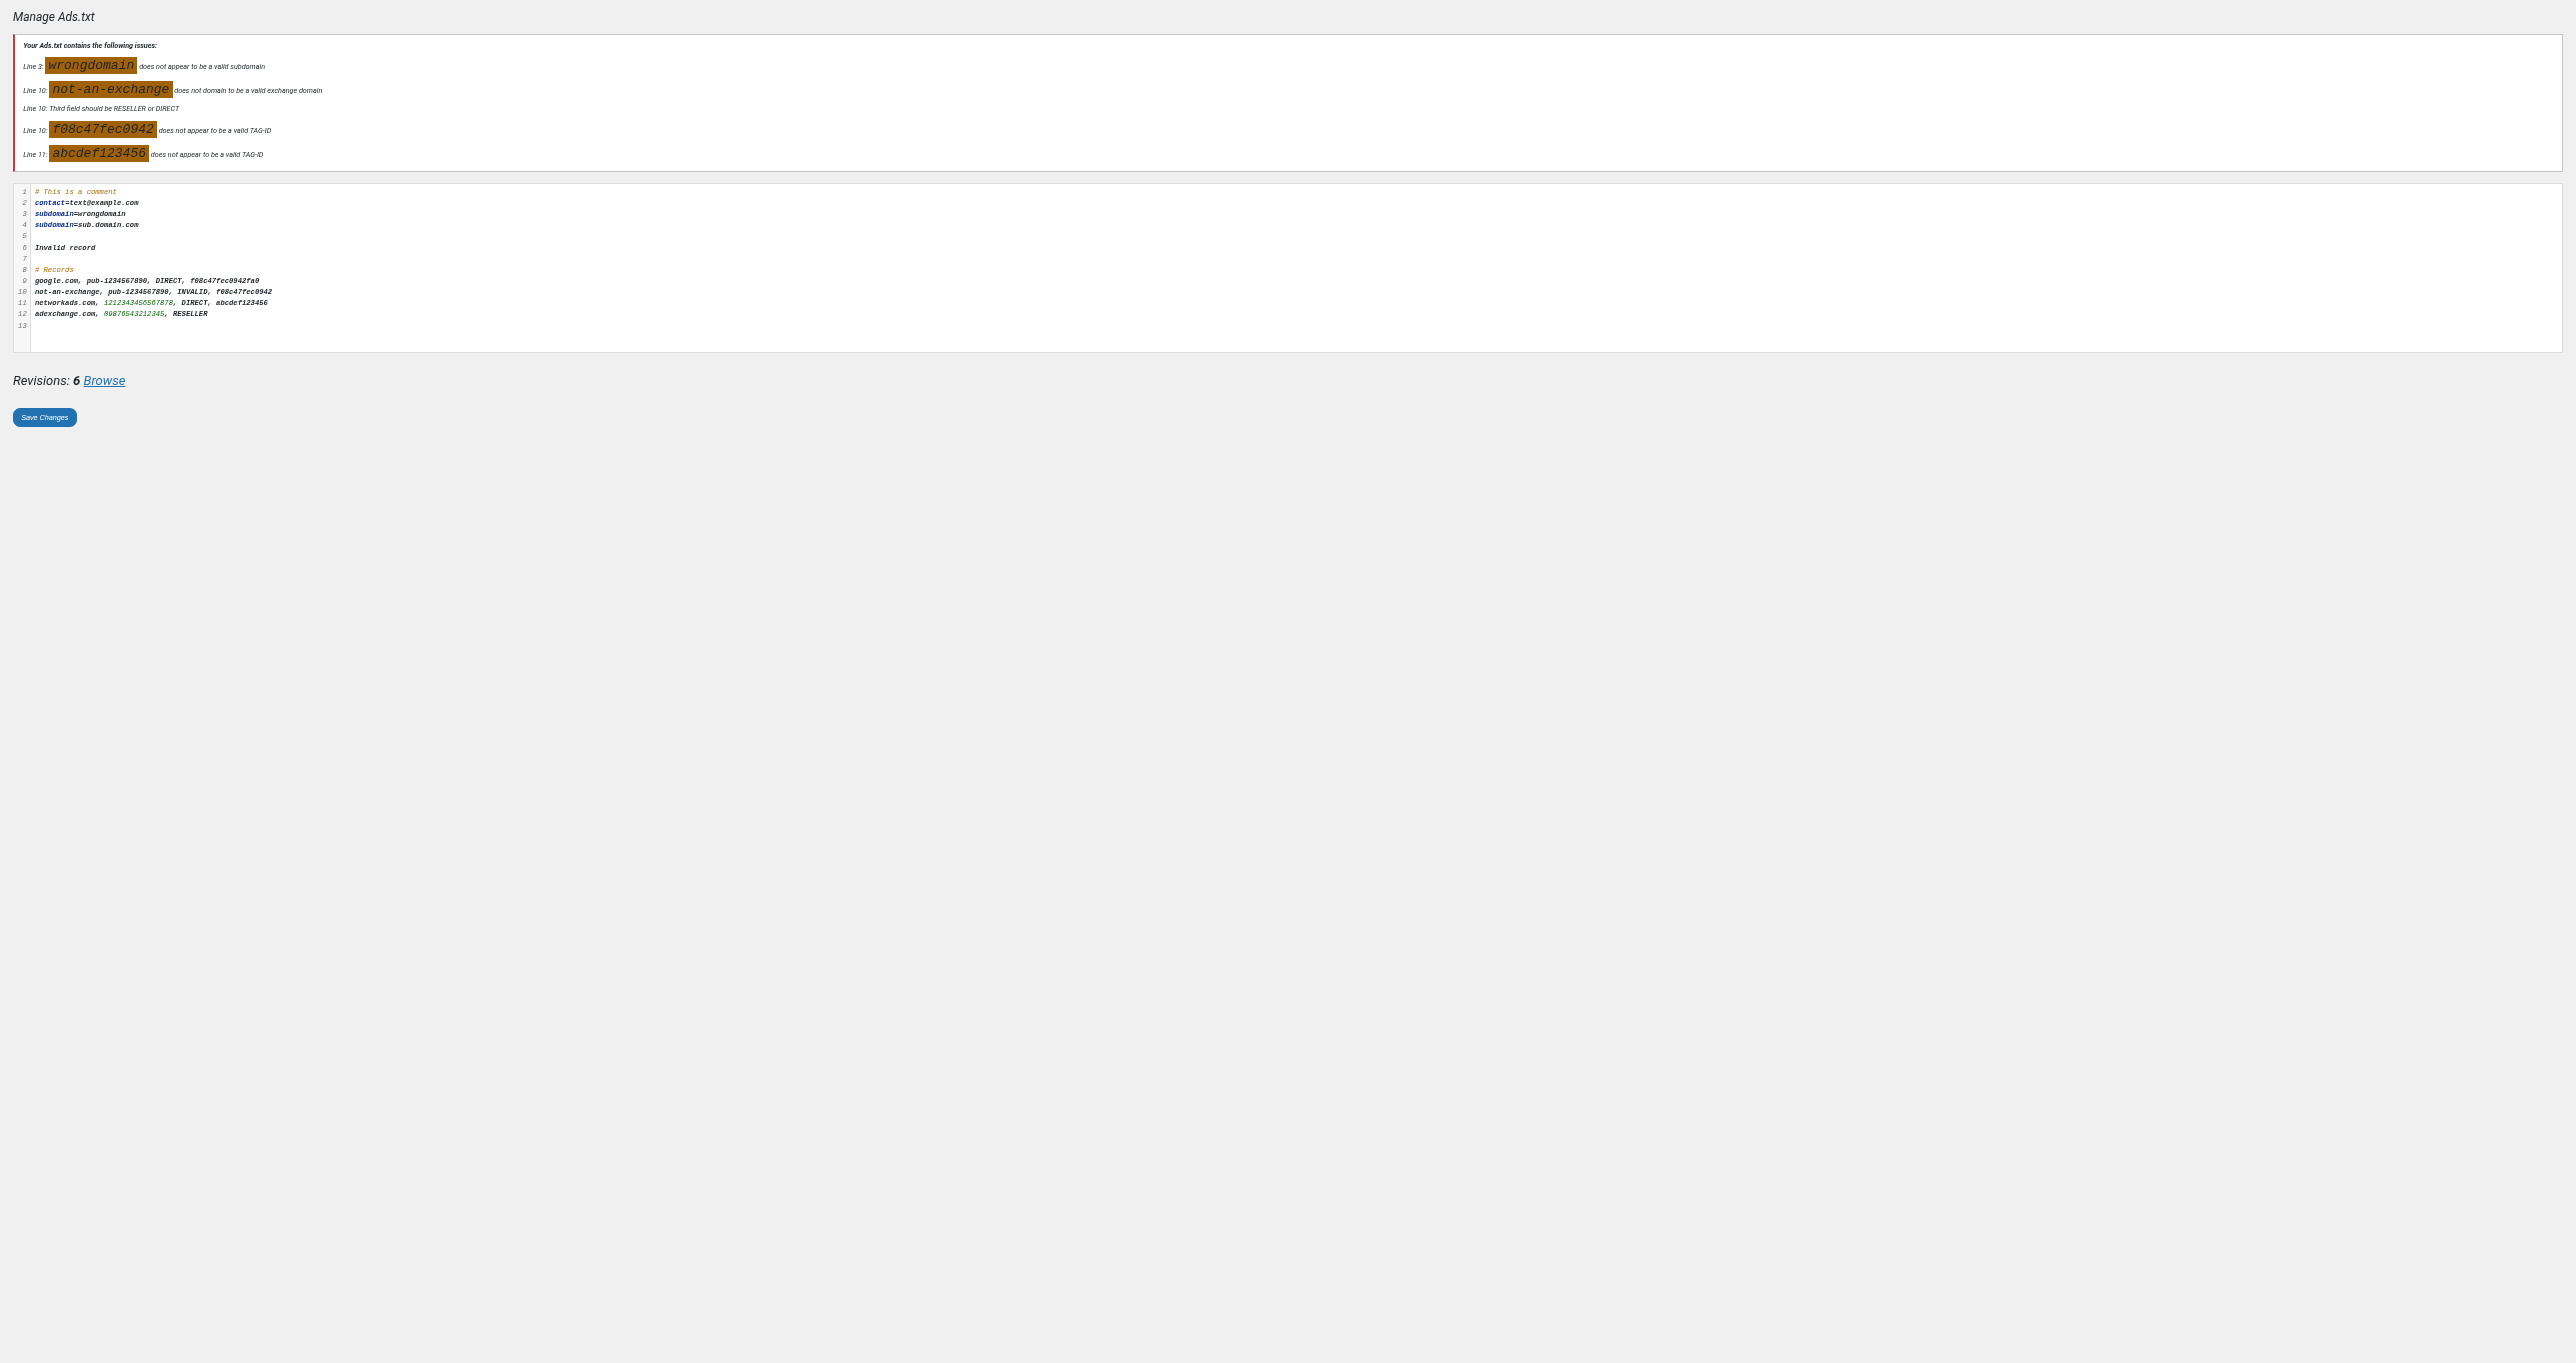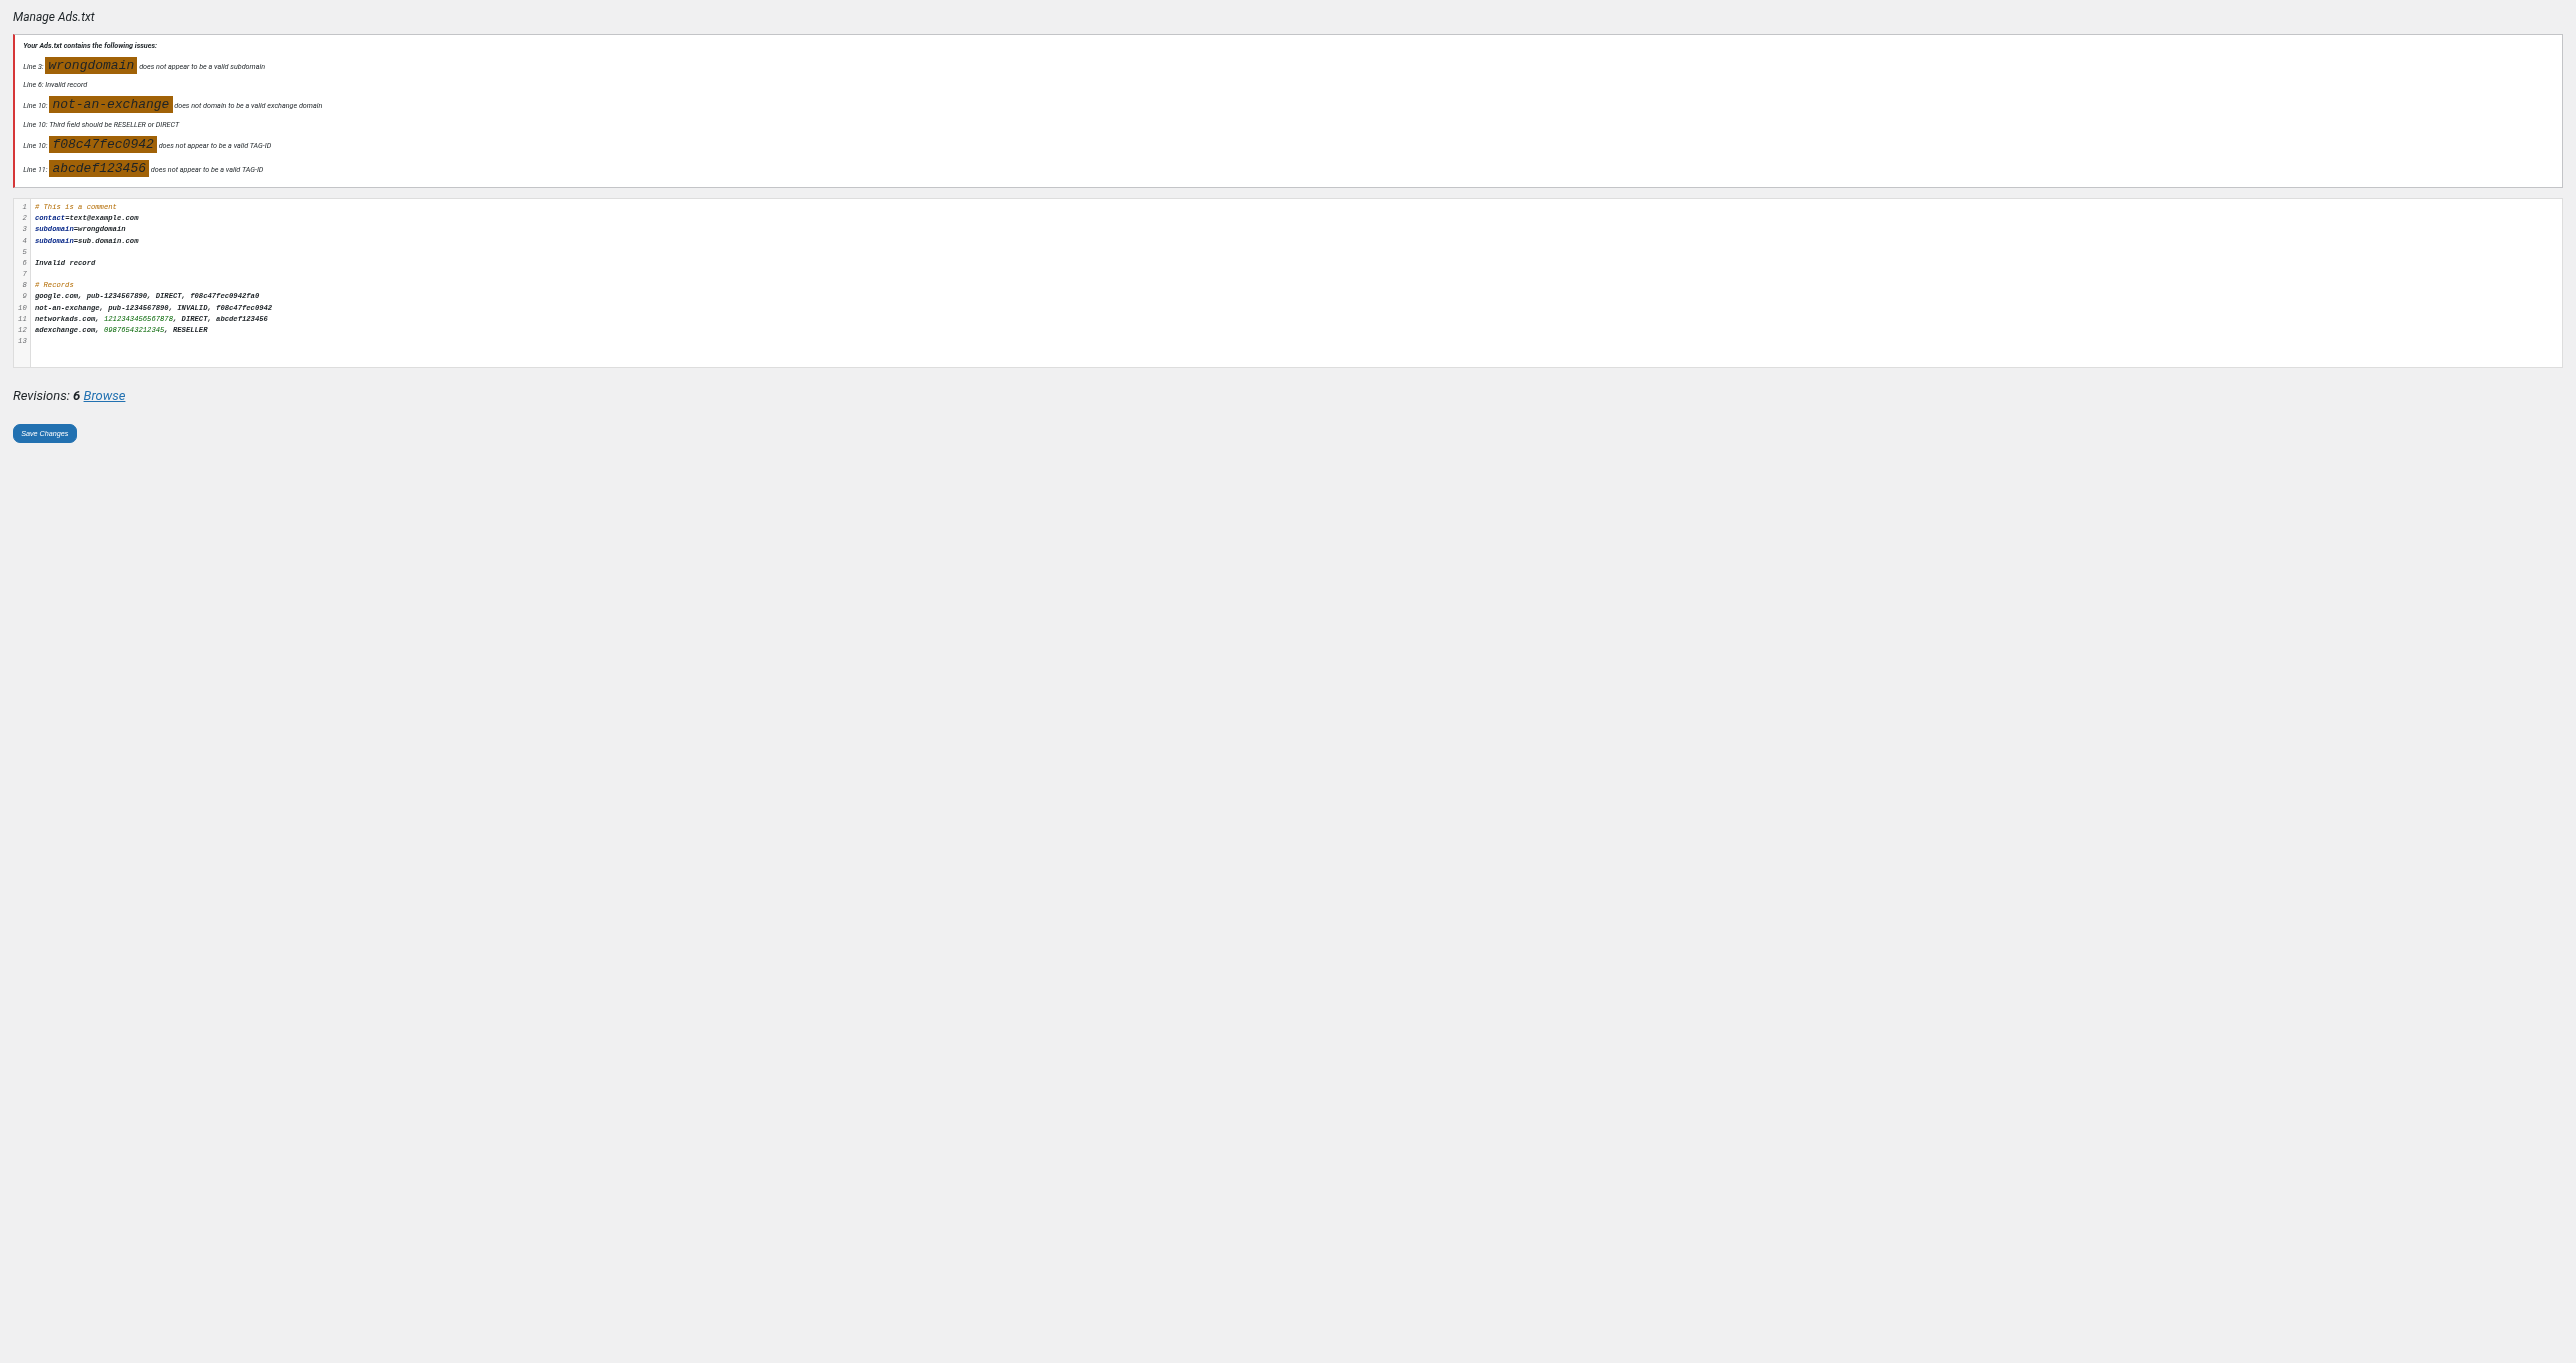--- a/index.html
+++ b/index.html
@@ -108,21 +108,20 @@
 <body>
 
 
 
 <h1 class="page-title">Manage Ads.txt</h1>
 
 <div class="notice">
   <p class="notice-heading">Your Ads.txt contains the following issues:</p>
   <div id="issues-container">
       <p class="issue-line"><span>Line 3: </span><span class="code-inline">wrongdomain</span><span> does not appear to be a valid subdomain</span></p>
-      <p class="issue-line"><span>Line 6: Invalid record</span></p>
       <p class="issue-line"><span>Line 10: </span><span class="code-inline">not-an-exchange</span><span> does not domain to be a valid exchange domain</span></p>
       <p class="issue-line"><span>Line 10: Third field should be RESELLER or DIRECT</span></p>
       <p class="issue-line"><span>Line 10: </span><span class="code-inline">f08c47fec0942</span><span> does not appear to be a valid TAG-ID</span></p>
       <p class="issue-line"><span>Line 11: </span><span class="code-inline">abcdef123456</span><span> does not appear to be a valid TAG-ID</span></p>
     </div>
 </div>
 
 <div class="editor">
   <div class="gutter" id="gutter">1
 2

